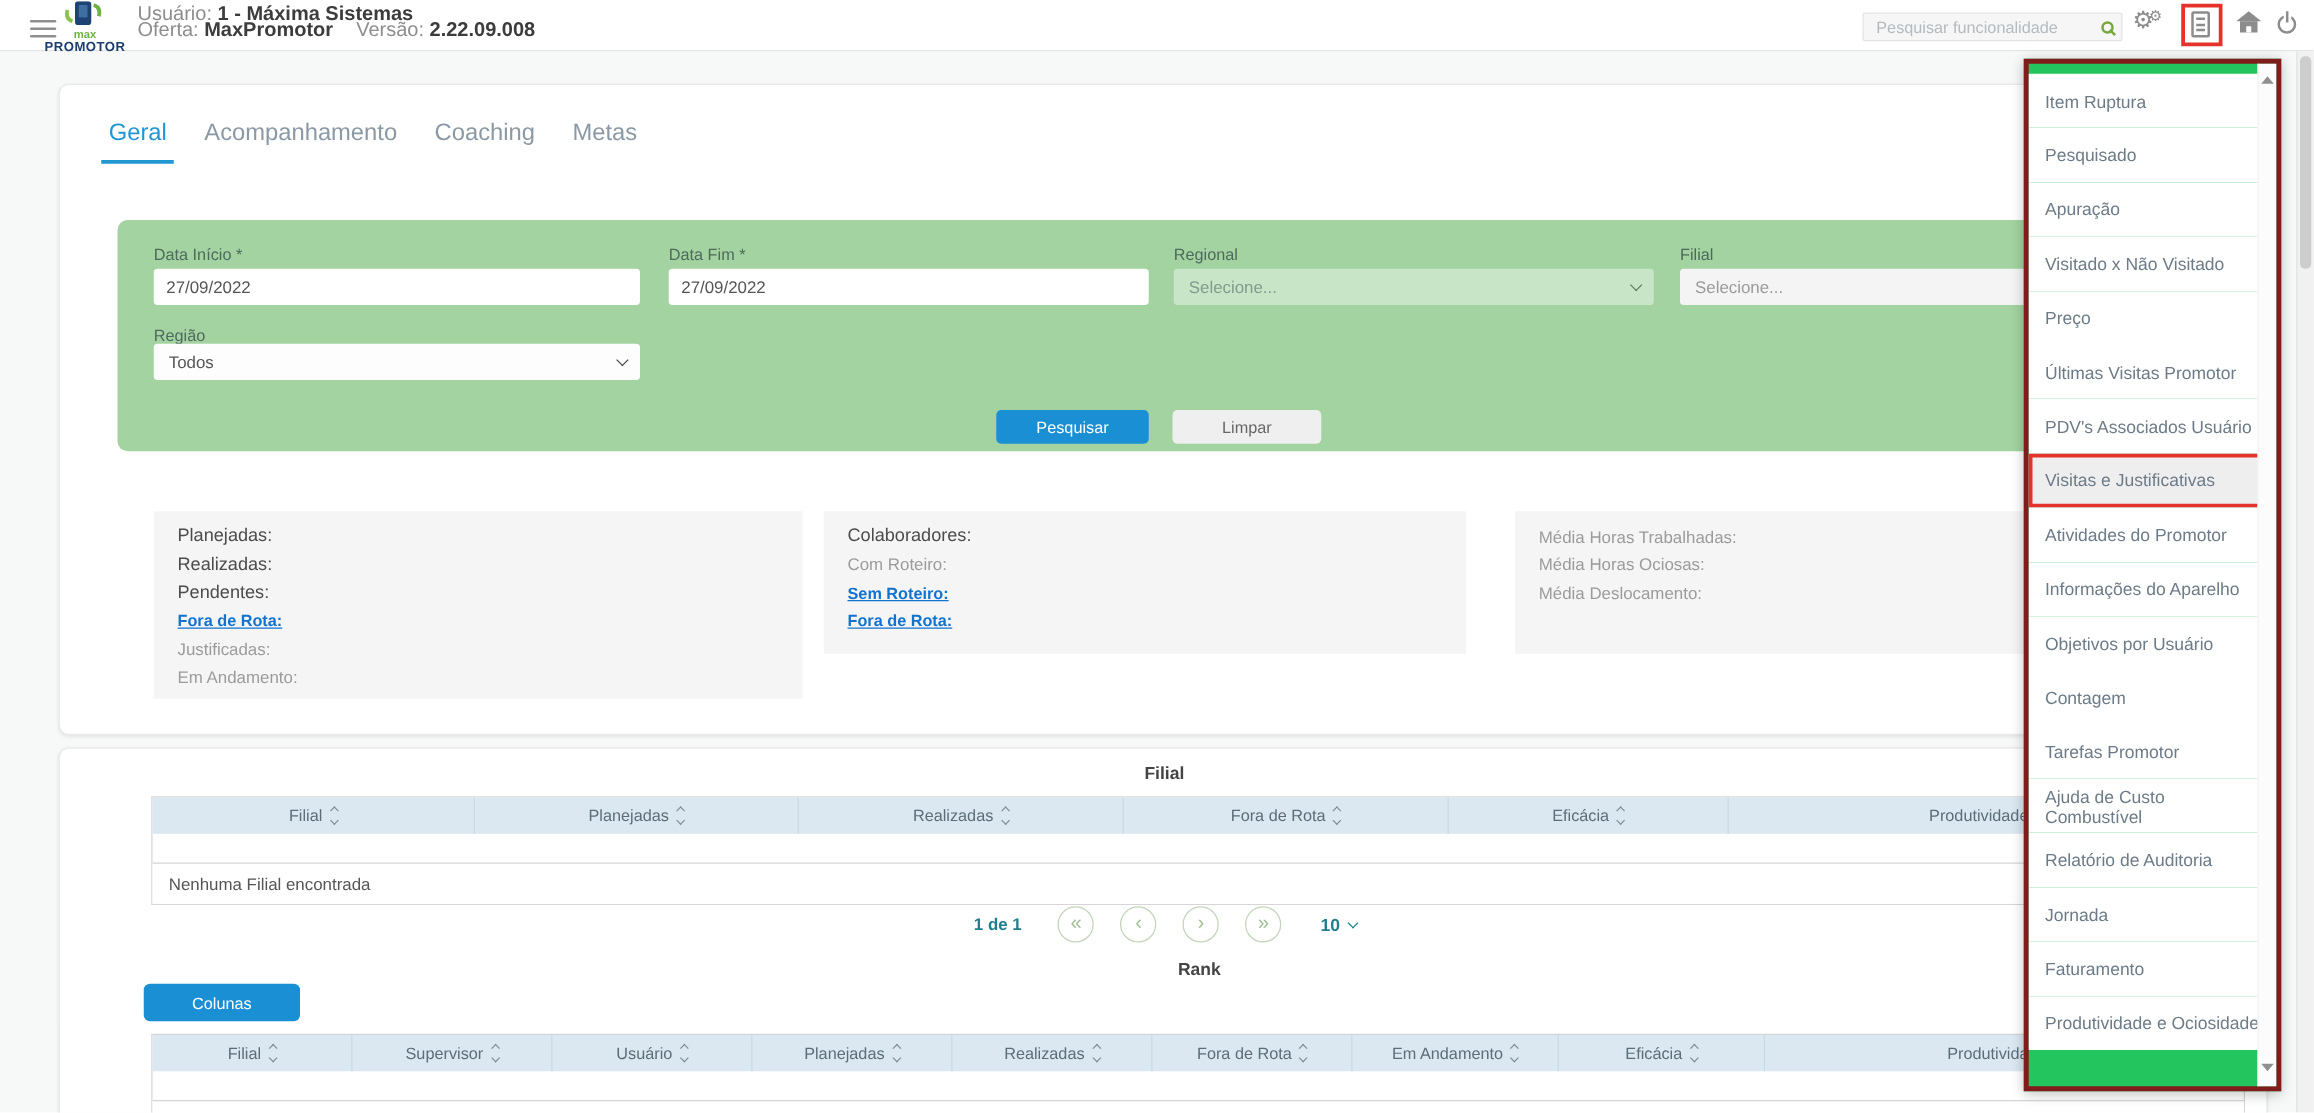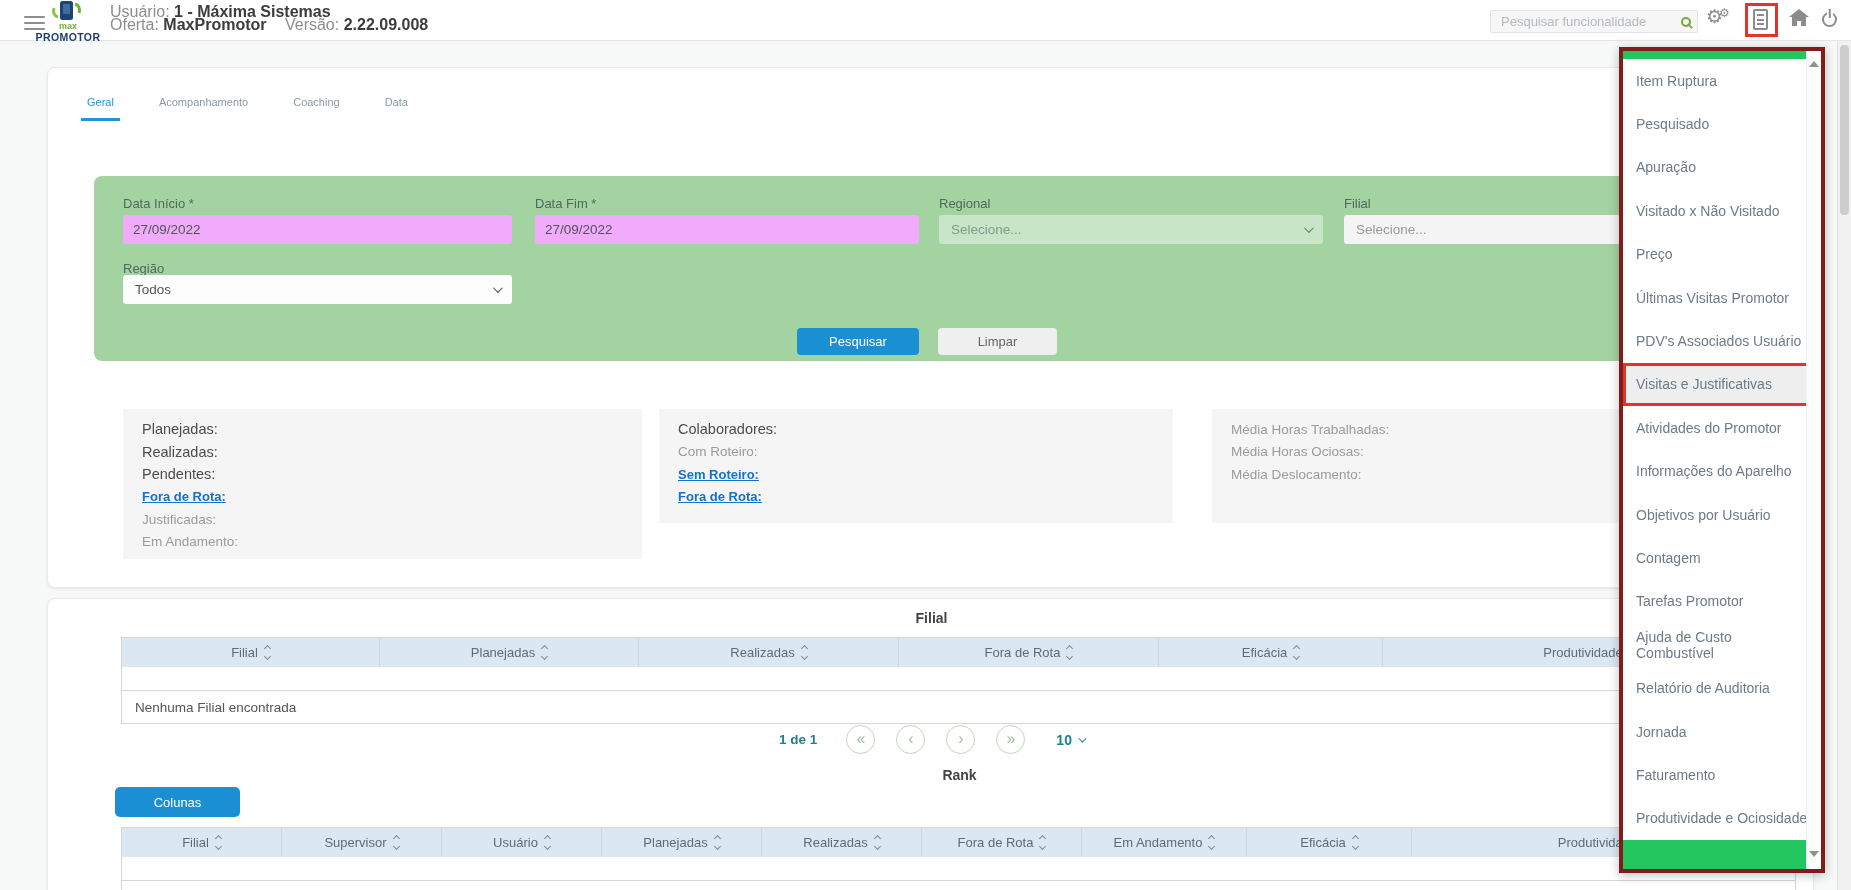--- a/index.html
+++ b/index.html
@@ -45,29 +45,29 @@
   .redbox-icon { left:1745px; top:3px; width:33px; height:34px; border:3px solid #e5322d; z-index:120; pointer-events:none; }
 
   
   .page { position:absolute; left:0; top:41px; width:1851px; height:849px; background:#f7f8f8; }
   .card { position:absolute; background:#fff; border:1px solid #eaeaea; border-radius:8px;
           box-shadow:0 1px 3px rgba(0,0,0,.08); }
   .card1 { left:47px; top:26px; width:1767px; height:521px; }
   .card2 { left:47px; top:557px; width:1767px; height:360px; }
 
   
-  .tabs { position:absolute; left:33px; top:28px; display:flex; gap:33px; font-size:11px; }
+  .tabs { position:absolute; left:33px; top:28px; display:flex; gap:18px; font-size:19px; }
   .tab { color:#8a99a5; padding:0 6px 10px 6px; cursor:pointer; }
   .tab.active { color:#2196d3; border-bottom:3px solid #2196d3; }
 
   
   .gpanel { position:absolute; left:46px; top:108px; width:1675px; height:185px;
             background:#a3d3a0; border-radius:8px; }
   .glabel { position:absolute; font-size:13px; color:#4e6a5c; }
-  .ginput { position:absolute; height:29px; background:#f0abfc; border:none; border-radius:3px;
+  .ginput { position:absolute; height:29px; background:#ffffff; border:none; border-radius:3px;
             font-size:13.5px; color:#555; padding:0 10px; font-family:"Liberation Sans",sans-serif; }
   .gselect { position:absolute; height:29px; border-radius:3px; display:flex; align-items:center;
              justify-content:space-between; padding:0 12px; font-size:13.5px; cursor:pointer; }
   .chev { width:7px; height:7px; border:solid currentColor; border-width:0 1.8px 1.8px 0;
           transform:rotate(45deg) translateY(-2px); display:inline-block; }
   .btn { position:absolute; height:27px; border:none; border-radius:4px; font-size:13px;
          cursor:pointer; font-family:"Liberation Sans",sans-serif; }
   .btn-blue { background:#1b8fd4; color:#fff; }
   .btn-gray { background:#efefef; color:#666; }
 
@@ -179,21 +179,21 @@
 </header>
 
 <div class="page">
 
   <section class="card card1">
 
     <nav class="tabs">
       <span class="tab active">Geral</span>
       <span class="tab">Acompanhamento</span>
       <span class="tab">Coaching</span>
-      <span class="tab">Data</span>
+      <span class="tab">Metas</span>
     </nav>
 
     <div class="gpanel">
       <label class="glabel" style="left:29px; top:20px;">Data Início *</label>
       <input class="ginput" style="left: 29px; top: 39px; width: 389px;" value="27/09/2022">
 
       <label class="glabel" style="left:441px; top:20px;">Data Fim *</label>
       <input class="ginput" style="left: 441px; top: 39px; width: 384px;" value="27/09/2022">
 
       <label class="glabel" style="left:845px; top:20px;">Regional</label>

